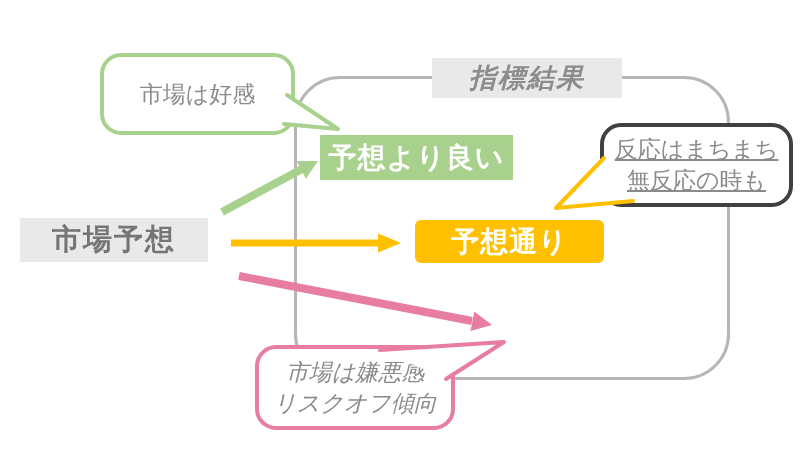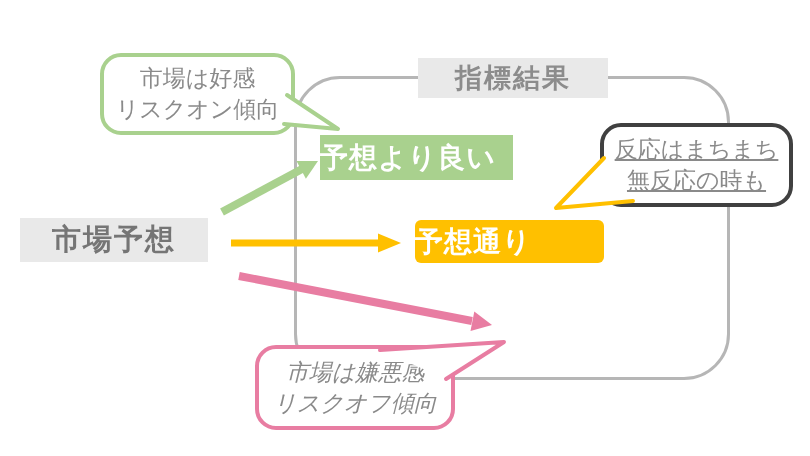--- a/index.html
+++ b/index.html
@@ -19,31 +19,31 @@
     background:transparent;
   }
   
   .gray-box{
     position:absolute;
     background:#e9e9e9;
     display:flex;align-items:center;justify-content:center;
     font-weight:bold;
   }
   .result-title{
-    left:418px;top:58px;width:190px;height:40px;
-    font-size:27px;color:#8c8c8c;letter-spacing:2px;
+    left:432px;top:58px;width:190px;height:40px;
+    font-size:27px;color:#8c8c8c;letter-spacing:2px;font-style:italic;
   }
   .source-box{
     left:20px;top:218px;width:188px;height:44px;
     font-size:29px;color:#757575;letter-spacing:2px;
   }
   
   .outcome{
     position:absolute;
-    display:flex;align-items:center;
+    display:flex;align-items:center;justify-content:center;
     color:#ffffff;font-weight:bold;font-size:28px;letter-spacing:1px;
     z-index:3;
   }
   .outcome.better{left:320px;top:135px;width:193px;height:45px;background:#a9d18e;}
   .outcome.inline{left:415px;top:220px;width:189px;height:43px;background:#ffc000;border-radius:6px;}
   .outcome.worse{left:512px;top:303px;width:190px;height:44px;background:#e87da2;}
   
   .bubble{
     position:absolute;
     box-sizing:border-box;
@@ -80,21 +80,20 @@
 
   <div class="outcome better">
     <span>予想より良い</span>
   </div>
   <div class="outcome inline">
     <span>予想通り</span>
   </div>
 
   <div class="bubble b-green">
     <span>市場は好感</span>
-    <span>リスクオン傾向</span>
   </div>
   <div class="bubble b-amber">
     <span>反応はまちまち</span>
     <span>無反応の時も</span>
   </div>
   <div class="bubble b-pink">
     <span>市場は嫌悪感</span>
     <span>リスクオフ傾向</span>
   </div>
 

